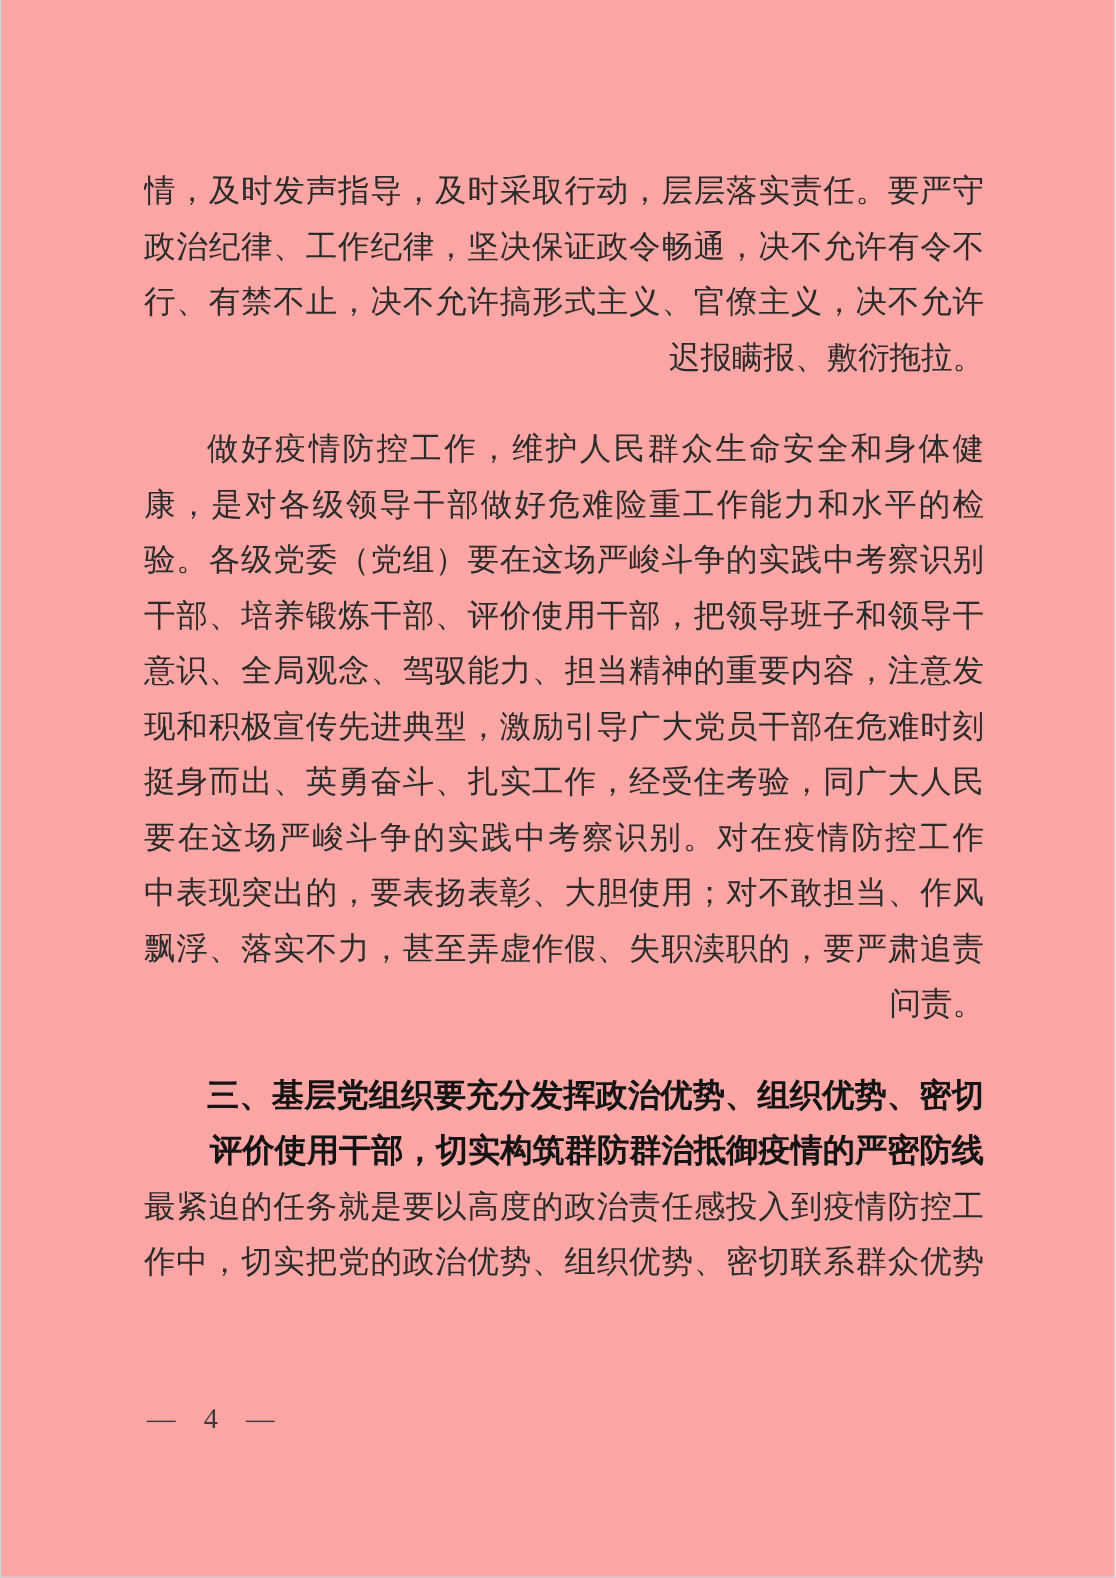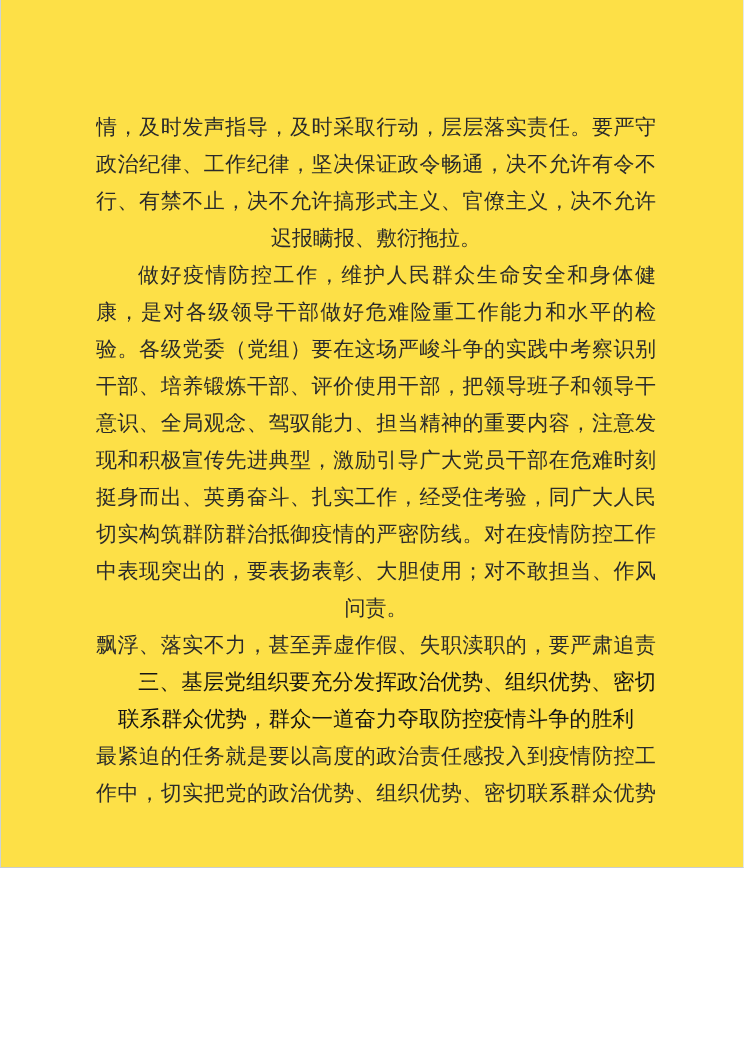--- a/index.html
+++ b/index.html
@@ -3,59 +3,60 @@
 <meta charset="utf-8">
 <style>
   html, body {
     margin: 0;
     padding: 0;
     background: #ffffff;
   }
   .page {
     position: relative;
     width: 744px;
-    height: 868px;
-    background: #fde047;
+    height: 1052px;
+    background: #fca5a5;
     box-sizing: border-box;
     border-left: 1px solid #ccd3d8;
     border-right: 1px solid #e4e7e9;
     border-bottom: 1px solid #c9cdd0;
     overflow: hidden;
   }
   .text-block {
     position: absolute;
     left: 95px;
     top: 109px;
     width: 560px;
   }
   .line {
     font-family: "Liberation Serif", "DejaVu Serif", serif;
     font-size: 21px;
     line-height: 37px;
     height: 37px;
     overflow: hidden;
     color: #2b2b2b;
-    text-align: center;
+    text-align: right;
     white-space: normal;
   }
   .line.justify {
     text-align: justify;
   }
   .line.justify::after {
     content: "";
     display: inline-block;
     width: 100%;
     height: 0;
   }
   .line.indent {
     text-indent: 42px;
+    margin-top: 24px;
   }
   .line.heading {
     font-family: "Liberation Sans", "DejaVu Sans", sans-serif;
-    font-weight: 400;
+    font-weight: 700;
     color: #141414;
     font-size: 21.5px;
   }
   .page-number {
     position: absolute;
     left: 97px;
     top: 936px;
     font-family: "Liberation Serif", "DejaVu Serif", serif;
     font-size: 19px;
     color: #3a3a3a;
@@ -72,23 +73,23 @@
       <div class="line justify">政治纪律、工作纪律，坚决保证政令畅通，决不允许有令不</div>
       <div class="line justify">行、有禁不止，决不允许搞形式主义、官僚主义，决不允许</div>
       <div class="line">迟报瞒报、敷衍拖拉。</div>
       <div class="line indent justify">做好疫情防控工作，维护人民群众生命安全和身体健</div>
       <div class="line justify">康，是对各级领导干部做好危难险重工作能力和水平的检</div>
       <div class="line justify">验。各级党委（党组）要在这场严峻斗争的实践中考察识别</div>
       <div class="line justify">干部、培养锻炼干部、评价使用干部，把领导班子和领导干</div>
       <div class="line justify">意识、全局观念、驾驭能力、担当精神的重要内容，注意发</div>
       <div class="line justify">现和积极宣传先进典型，激励引导广大党员干部在危难时刻</div>
       <div class="line justify">挺身而出、英勇奋斗、扎实工作，经受住考验，同广大人民</div>
-      <div class="line justify">切实构筑群防群治抵御疫情的严密防线。对在疫情防控工作</div>
+      <div class="line justify">要在这场严峻斗争的实践中考察识别。对在疫情防控工作</div>
       <div class="line justify">中表现突出的，要表扬表彰、大胆使用；对不敢担当、作风</div>
+      <div class="line justify">飘浮、落实不力，甚至弄虚作假、失职渎职的，要严肃追责</div>
       <div class="line">问责。</div>
-      <div class="line justify">飘浮、落实不力，甚至弄虚作假、失职渎职的，要严肃追责</div>
       <div class="line heading indent justify">三、基层党组织要充分发挥政治优势、组织优势、密切</div>
-      <div class="line heading">联系群众优势，群众一道奋力夺取防控疫情斗争的胜利</div>
+      <div class="line heading">评价使用干部，切实构筑群防群治抵御疫情的严密防线</div>
       <div class="line justify">最紧迫的任务就是要以高度的政治责任感投入到疫情防控工</div>
       <div class="line justify">作中，切实把党的政治优势、组织优势、密切联系群众优势</div>
     </div>
   <div class="page-number">— 4 —</div>
 </div>
 
 </body></html>

